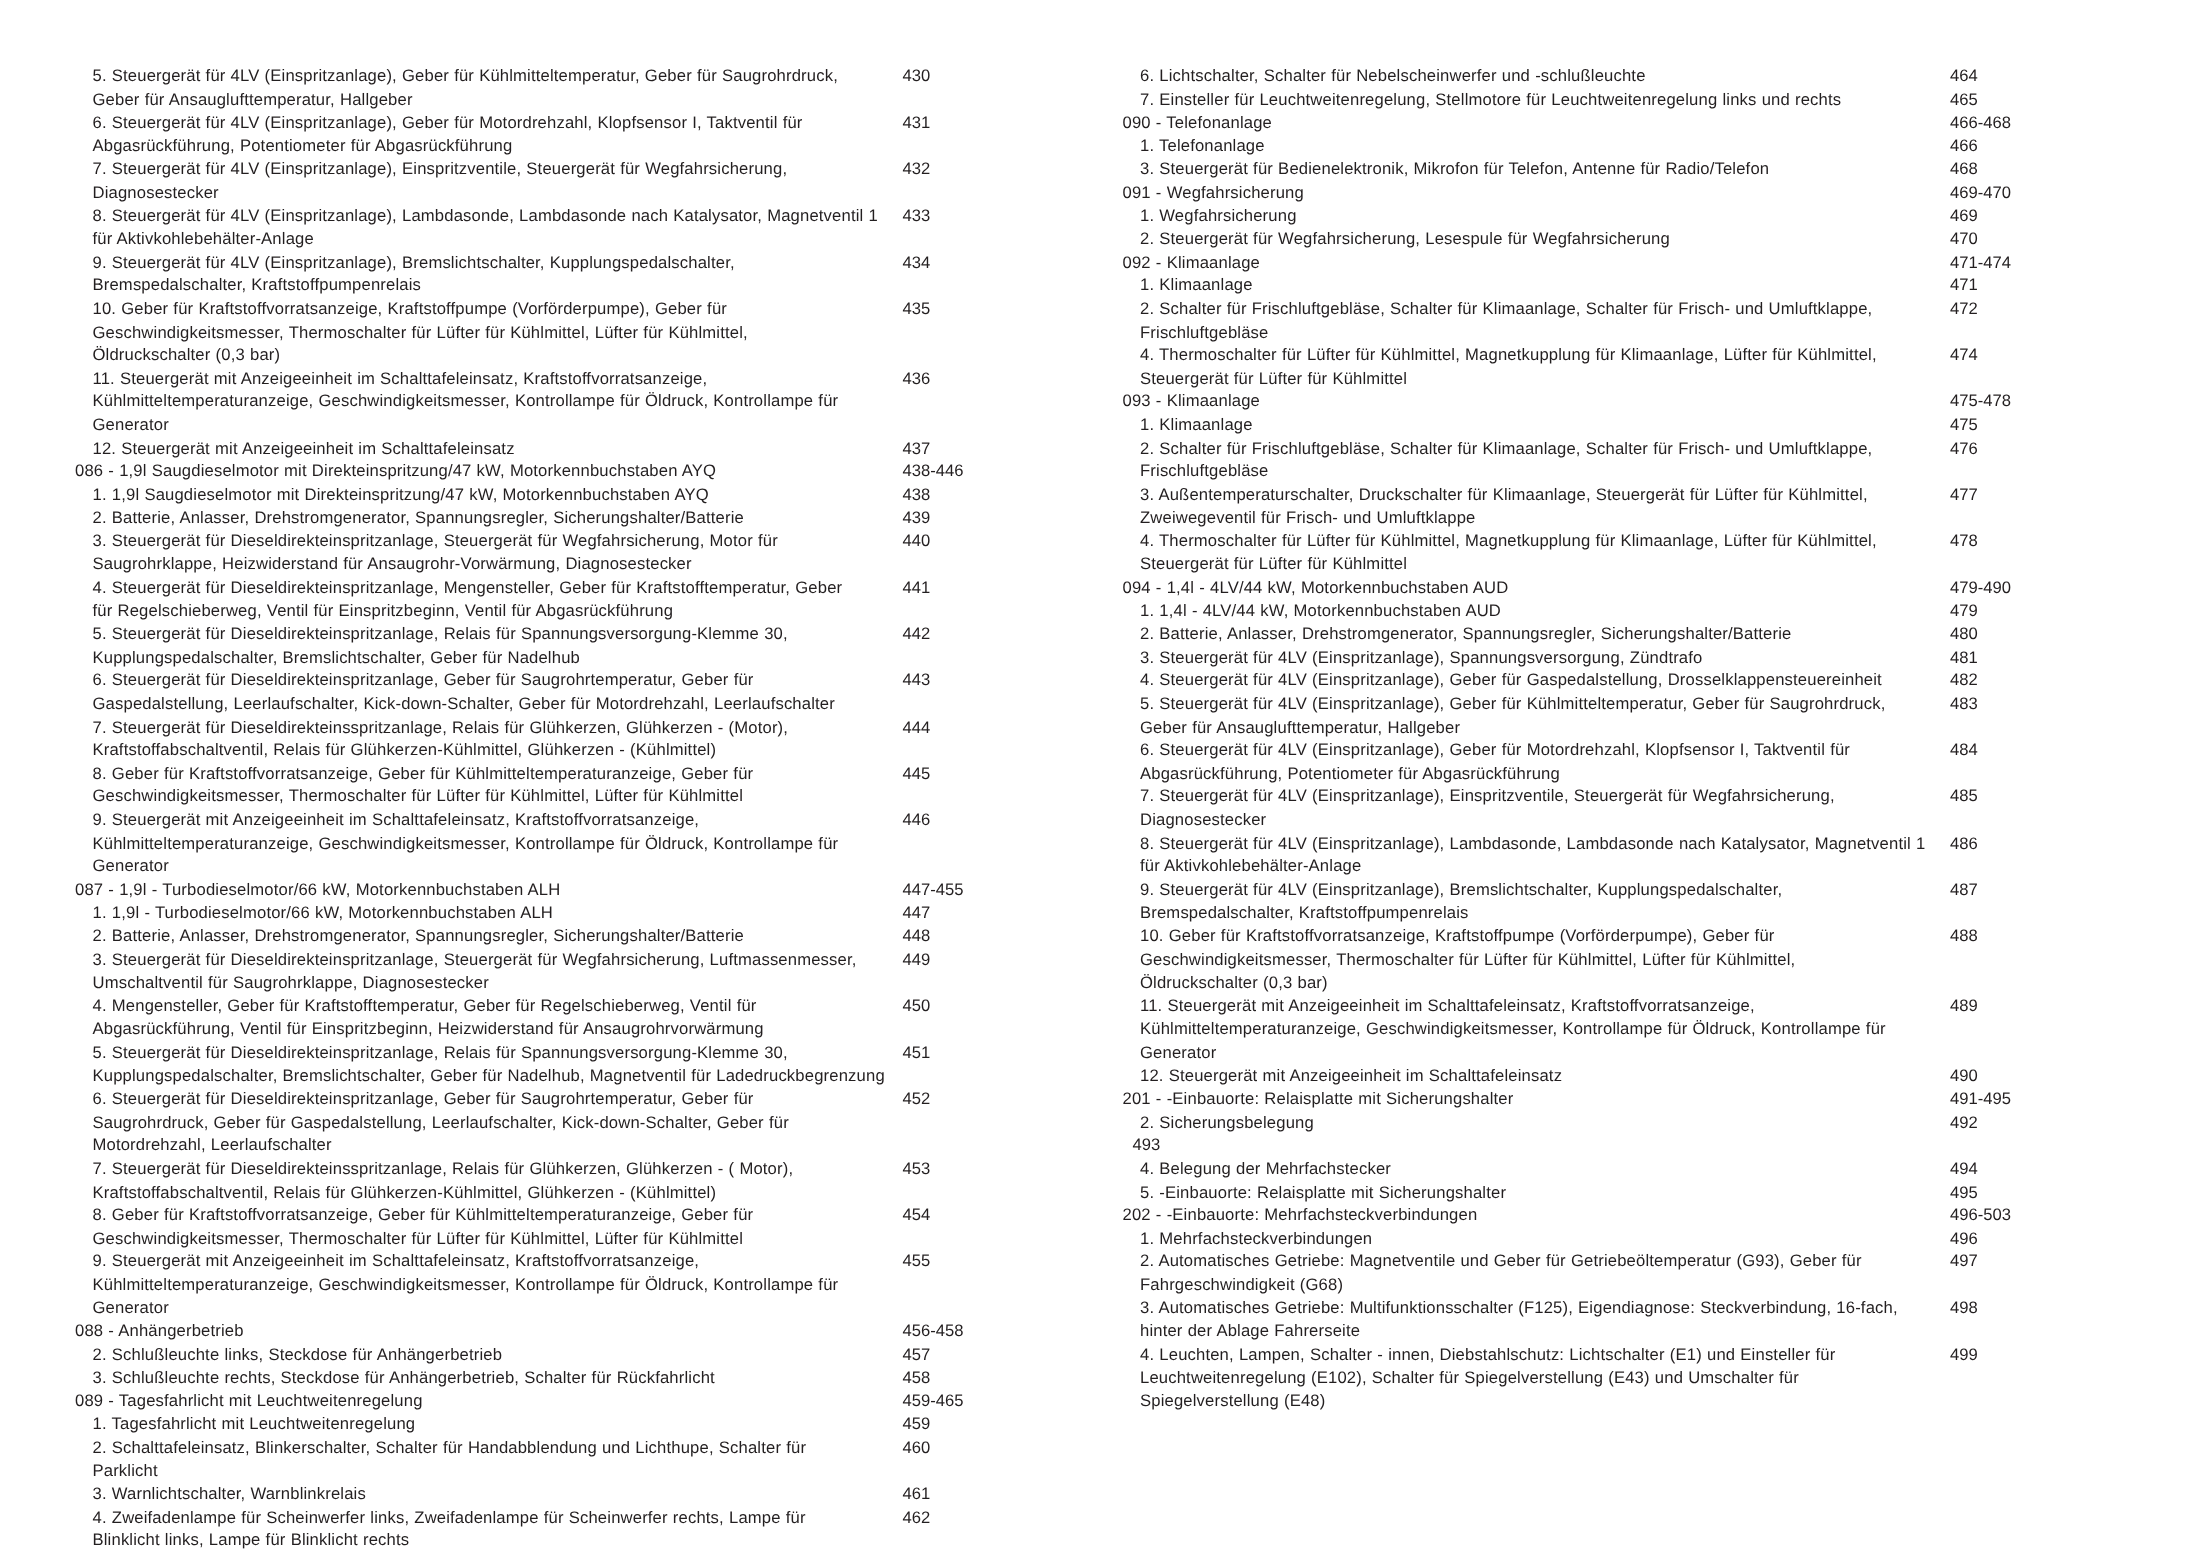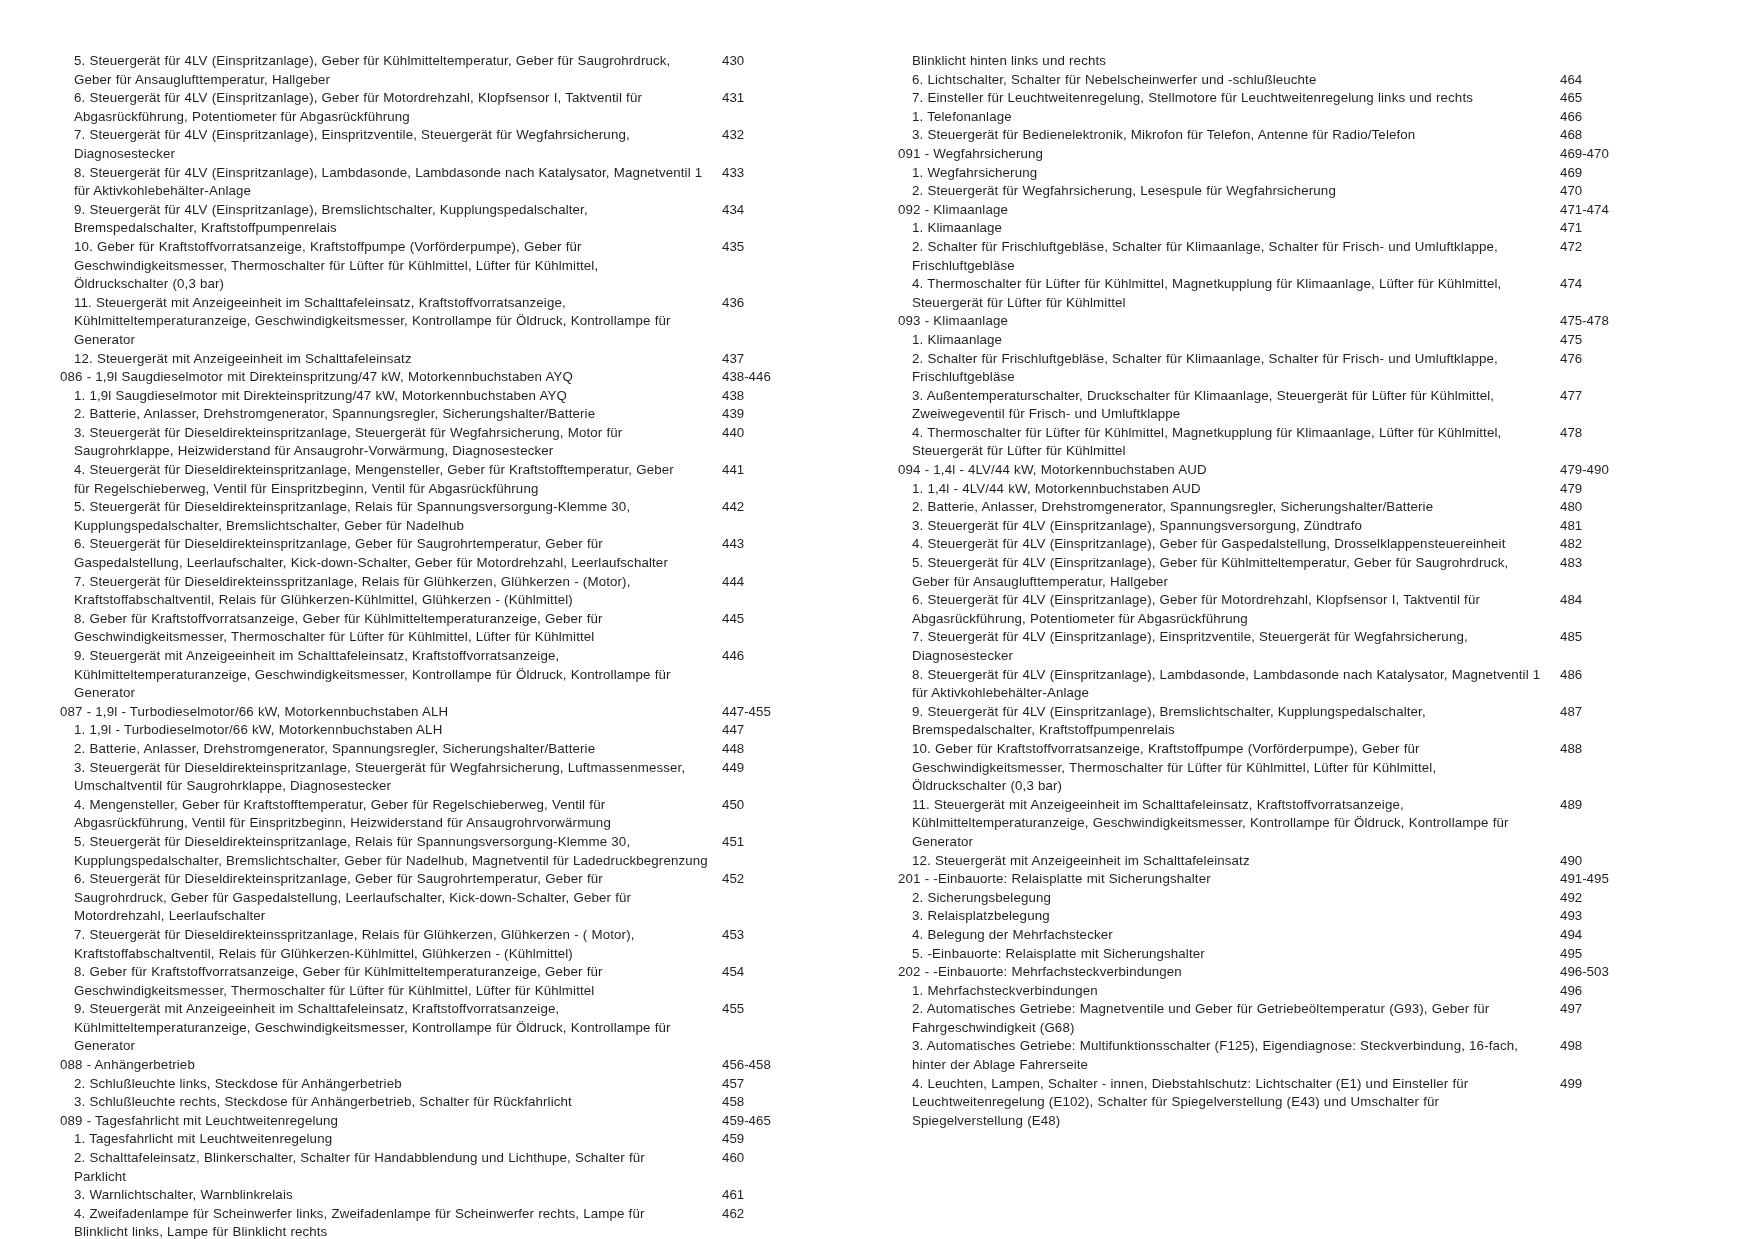--- a/index.html
+++ b/index.html
@@ -233,31 +233,31 @@
         <div class="entry-text">3. Warnlichtschalter, Warnblinkrelais</div>
         <div class="entry-page">461</div>
       </div>
       <div class="entry lvl-item">
         <div class="entry-text">4. Zweifadenlampe für Scheinwerfer links, Zweifadenlampe für Scheinwerfer rechts, Lampe für
 Blinklicht links, Lampe für Blinklicht rechts</div>
         <div class="entry-page">462</div>
       </div>
     </div>
   <div class="column" id="col-right">
-      <div class="entry lvl-cont">
-        <div class="entry-text">Blinklicht hinten links und rechts</div>
-        <div class="entry-page"></div>
-      </div>
       <div class="entry lvl-item">
         <div class="entry-text">6. Lichtschalter, Schalter für Nebelscheinwerfer und -schlußleuchte</div>
         <div class="entry-page">464</div>
       </div>
       <div class="entry lvl-item">
         <div class="entry-text">7. Einsteller für Leuchtweitenregelung, Stellmotore für Leuchtweitenregelung links und rechts</div>
         <div class="entry-page">465</div>
+      </div>
+      <div class="entry lvl-group">
+        <div class="entry-text">090 - Telefonanlage</div>
+        <div class="entry-page">466-468</div>
       </div>
       <div class="entry lvl-item">
         <div class="entry-text">1. Telefonanlage</div>
         <div class="entry-page">466</div>
       </div>
       <div class="entry lvl-item">
         <div class="entry-text">3. Steuergerät für Bedienelektronik, Mikrofon für Telefon, Antenne für Radio/Telefon</div>
         <div class="entry-page">468</div>
       </div>
       <div class="entry lvl-group">
@@ -376,21 +376,20 @@
       </div>
       <div class="entry lvl-group">
         <div class="entry-text">201 - -Einbauorte: Relaisplatte mit Sicherungshalter</div>
         <div class="entry-page">491-495</div>
       </div>
       <div class="entry lvl-item">
         <div class="entry-text">2. Sicherungsbelegung</div>
         <div class="entry-page">492</div>
       </div>
       <div class="entry lvl-item">
-        <div class="entry-text">3. Relaisplatzbelegung</div>
         <div class="entry-page">493</div>
       </div>
       <div class="entry lvl-item">
         <div class="entry-text">4. Belegung der Mehrfachstecker</div>
         <div class="entry-page">494</div>
       </div>
       <div class="entry lvl-item">
         <div class="entry-text">5. -Einbauorte: Relaisplatte mit Sicherungshalter</div>
         <div class="entry-page">495</div>
       </div>

